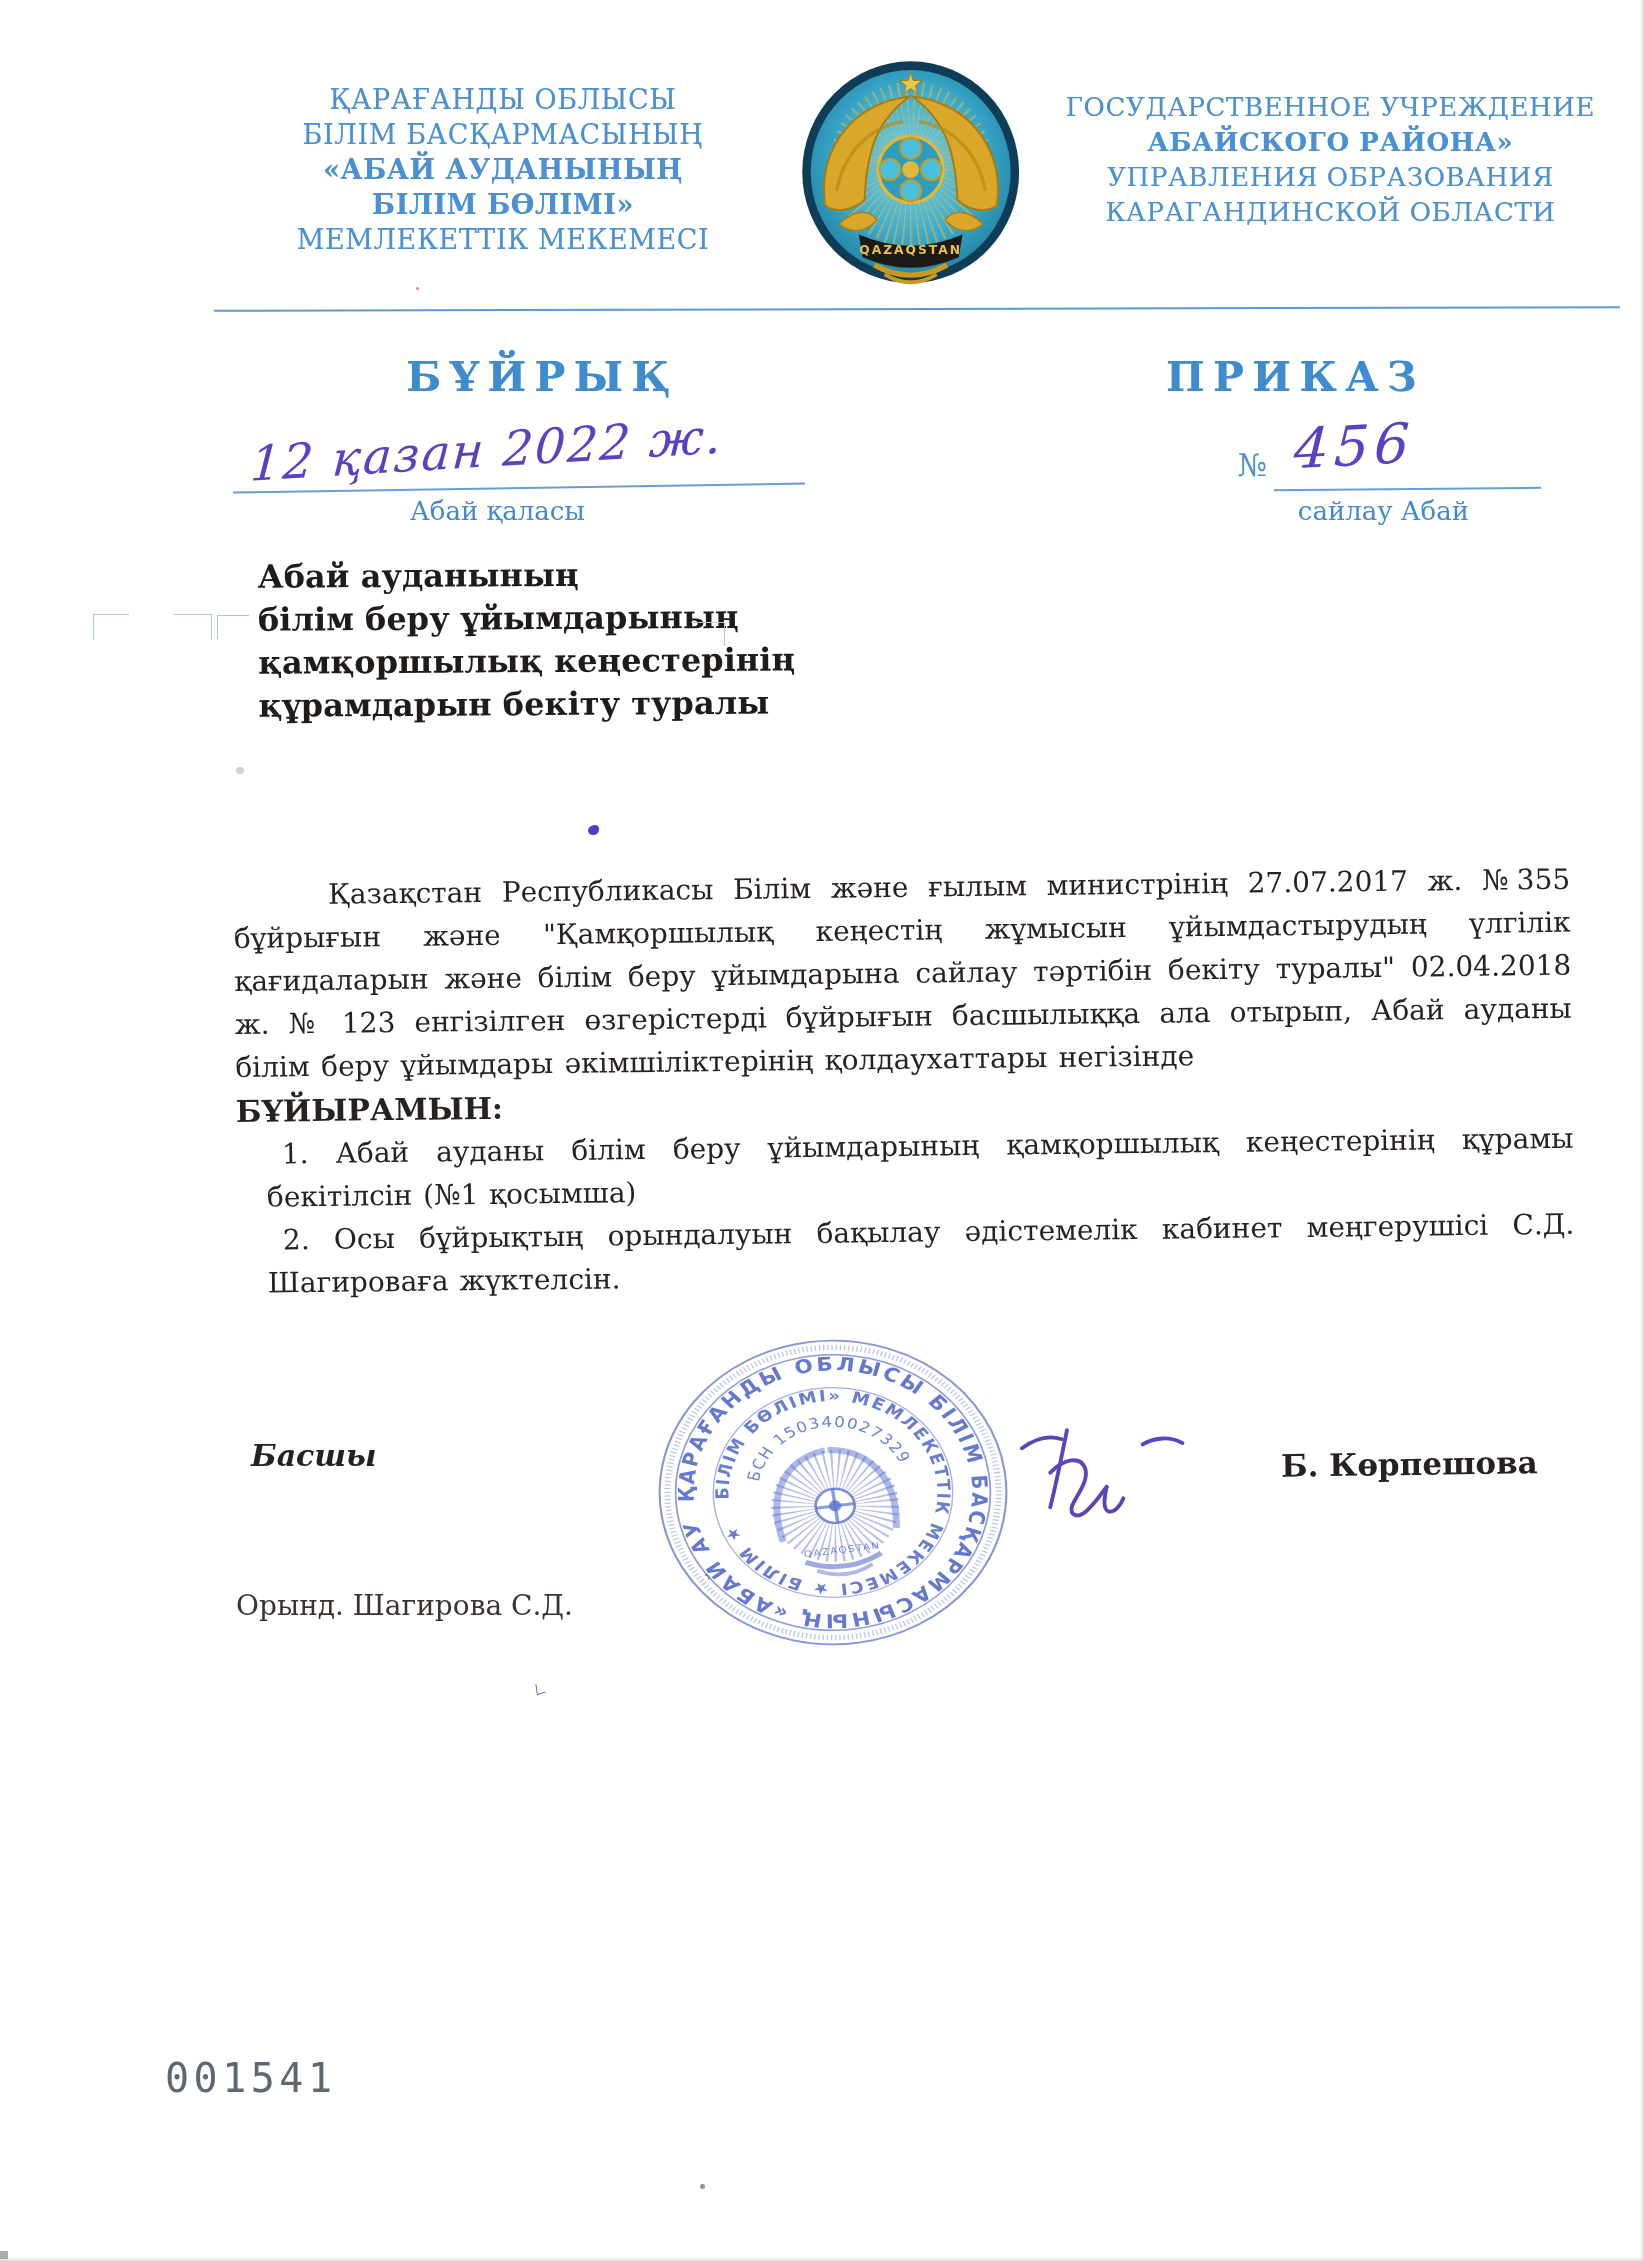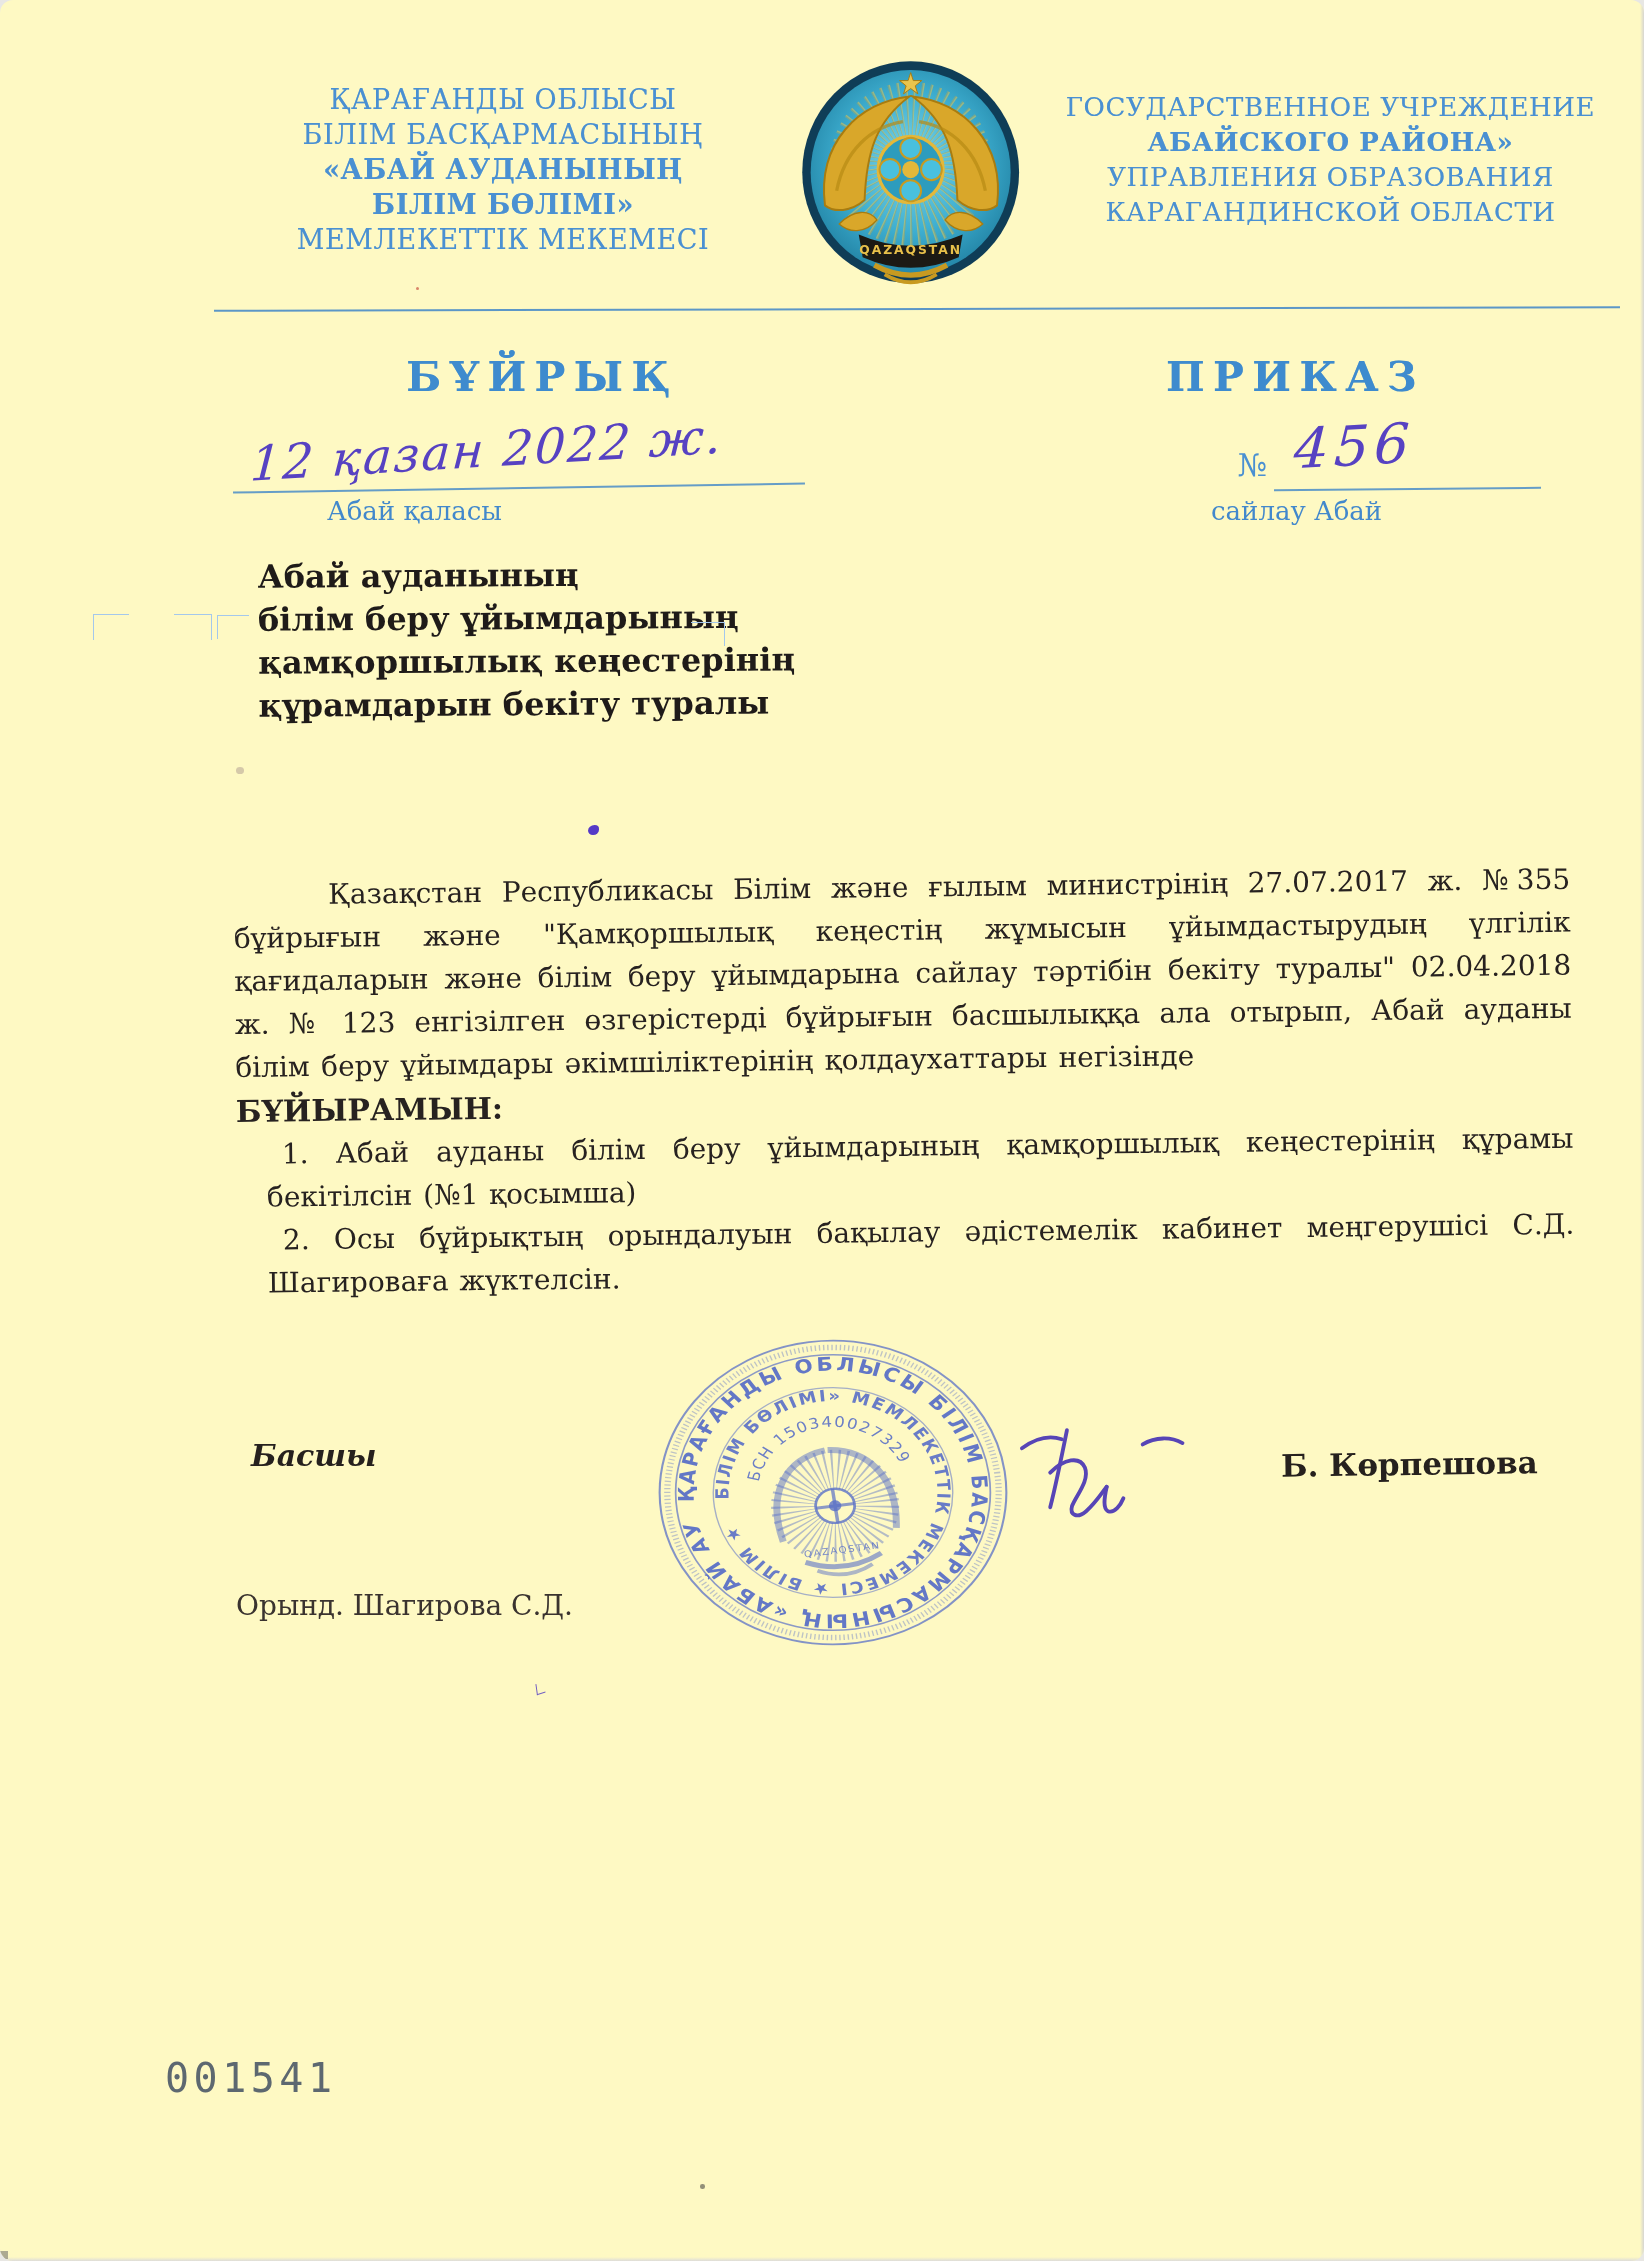--- a/index.html
+++ b/index.html
@@ -1,23 +1,22 @@
 <!DOCTYPE html>
 <html lang="kk" style="font-size:10.3px"><head>
 <meta charset="utf-8">
 <style>
   html,body{margin:0;padding:0;background:#e8e7e4;}
   .page{
     position:relative;
     width:1644px;height:2261px;
-    background:#fef9c3;
+    background:#ffffff;
     overflow:hidden;
     font-family:"DejaVu Serif","Liberation Serif",serif;
     color:#26211e;
-    border-radius:13px;
   }
   
   .org{position:absolute;text-align:center;color:#4a90d2;
        text-shadow:0 0 0.6px rgba(74,144,210,.45);}
   .org .ln{font-size:27px;line-height:35px;letter-spacing:0.6px;font-weight:500;}
   .org .ln.bold{font-weight:800;}
   .org-left{left:213px;top:82px;width:580px;}
   .org-right{left:1031px;top:90px;width:599px;}
   .org-right .ln{font-size:26px;line-height:35px;}
   .emblem{position:absolute;left:799px;top:58px;width:224px;height:229px;}
@@ -31,21 +30,21 @@
   .handwriting{position:absolute;font-style:italic;color:#5742c2;
                font-family:"DejaVu Serif","Liberation Serif",serif;}
   .hw-date{left:250px;top:420px;width:528px;font-size:48px;letter-spacing:1.9px;
            transform:rotate(-3.4deg) skewX(-7deg);white-space:nowrap;}
   .hw-num{left:1294px;top:414px;font-size:55px;letter-spacing:5.2px;
           transform:rotate(-3deg) skewX(-6deg);}
   .ink-line{position:absolute;height:1.9px;background:#3f86c8;opacity:.8;}
   .ul-date{left:233px;top:487px;width:572px;transform:rotate(-0.9deg);}
   .ul-num{left:1274px;top:488px;width:267px;transform:rotate(-0.5deg);}
   .num-sign{position:absolute;left:1238px;top:447px;font-size:31px;color:#4a90d2;}
-  .place{position:absolute;font-size:26px;color:#4288cc;text-align:left;}
+  .place{position:absolute;font-size:26px;color:#4288cc;text-align:right;}
   .place-kk{left:327px;top:496px;width:258px;}
   .place-ru{left:1211px;top:496px;width:258px;}
   
   .subject{position:absolute;left:258px;top:553px;width:902px;
            font-size:32px;line-height:43px;font-weight:700;color:#1f1b19;
            transform:rotate(-0.35deg);}
   .cmark{position:absolute;border:0 solid #a4c8ec;}
   .cm1{left:93px;top:614px;width:35px;height:24.5px;border-top-width:1.9px;border-left-width:1.9px;}
   .cm2{left:174px;top:614px;width:37px;height:24.5px;border-top-width:1.9px;border-right-width:1.9px;}
   .cm3{left:217px;top:615px;width:31px;height:23px;border-top-width:1.9px;border-left-width:1.9px;}

